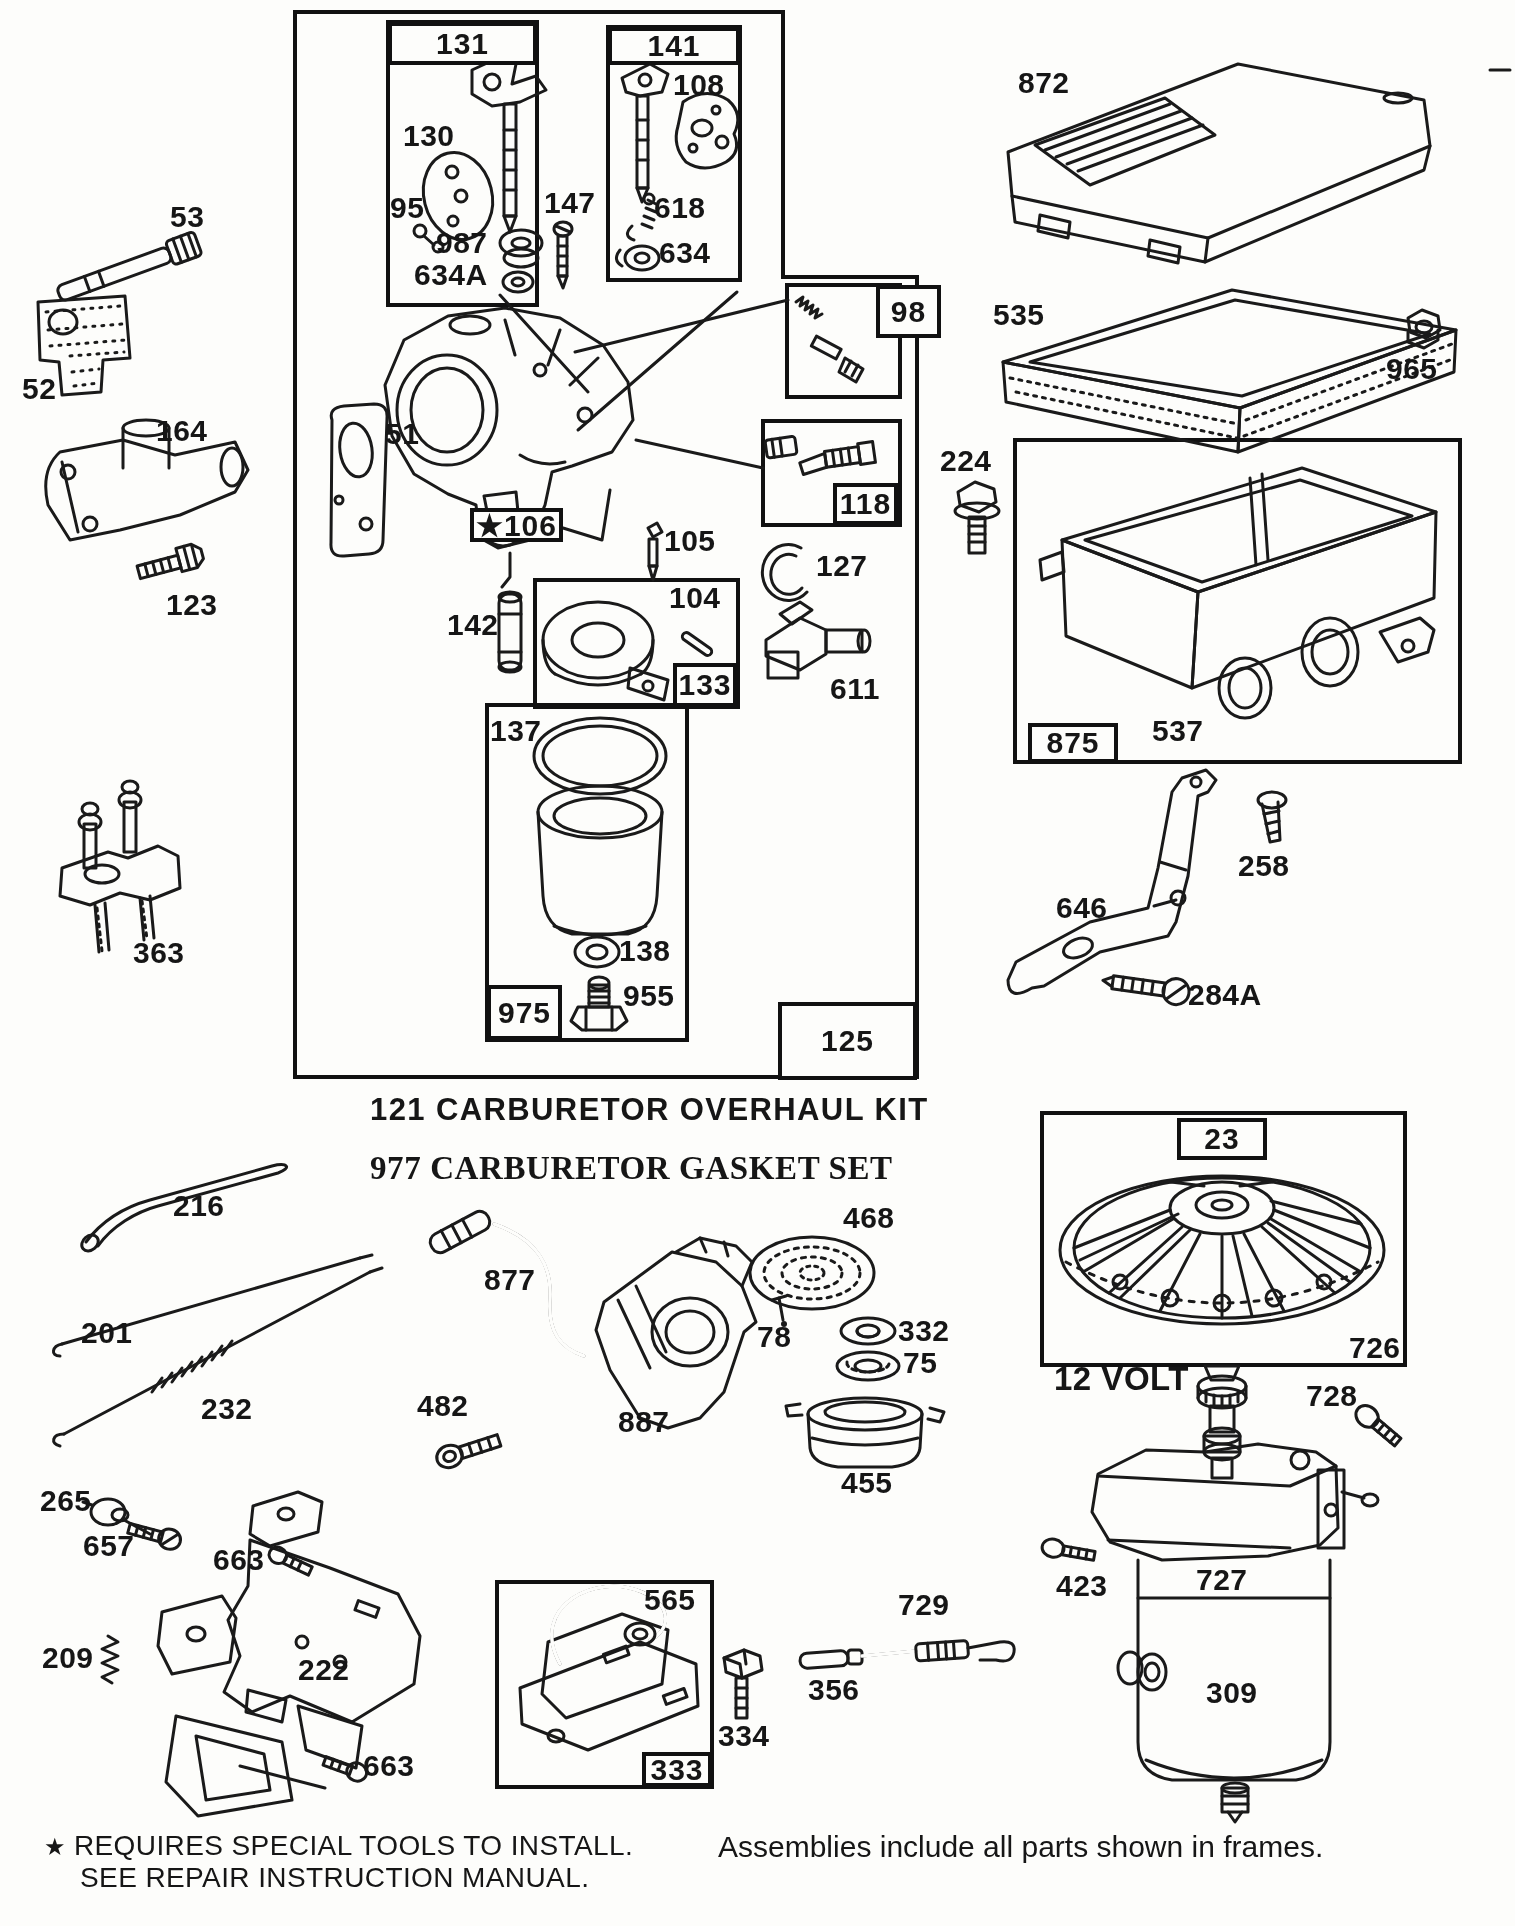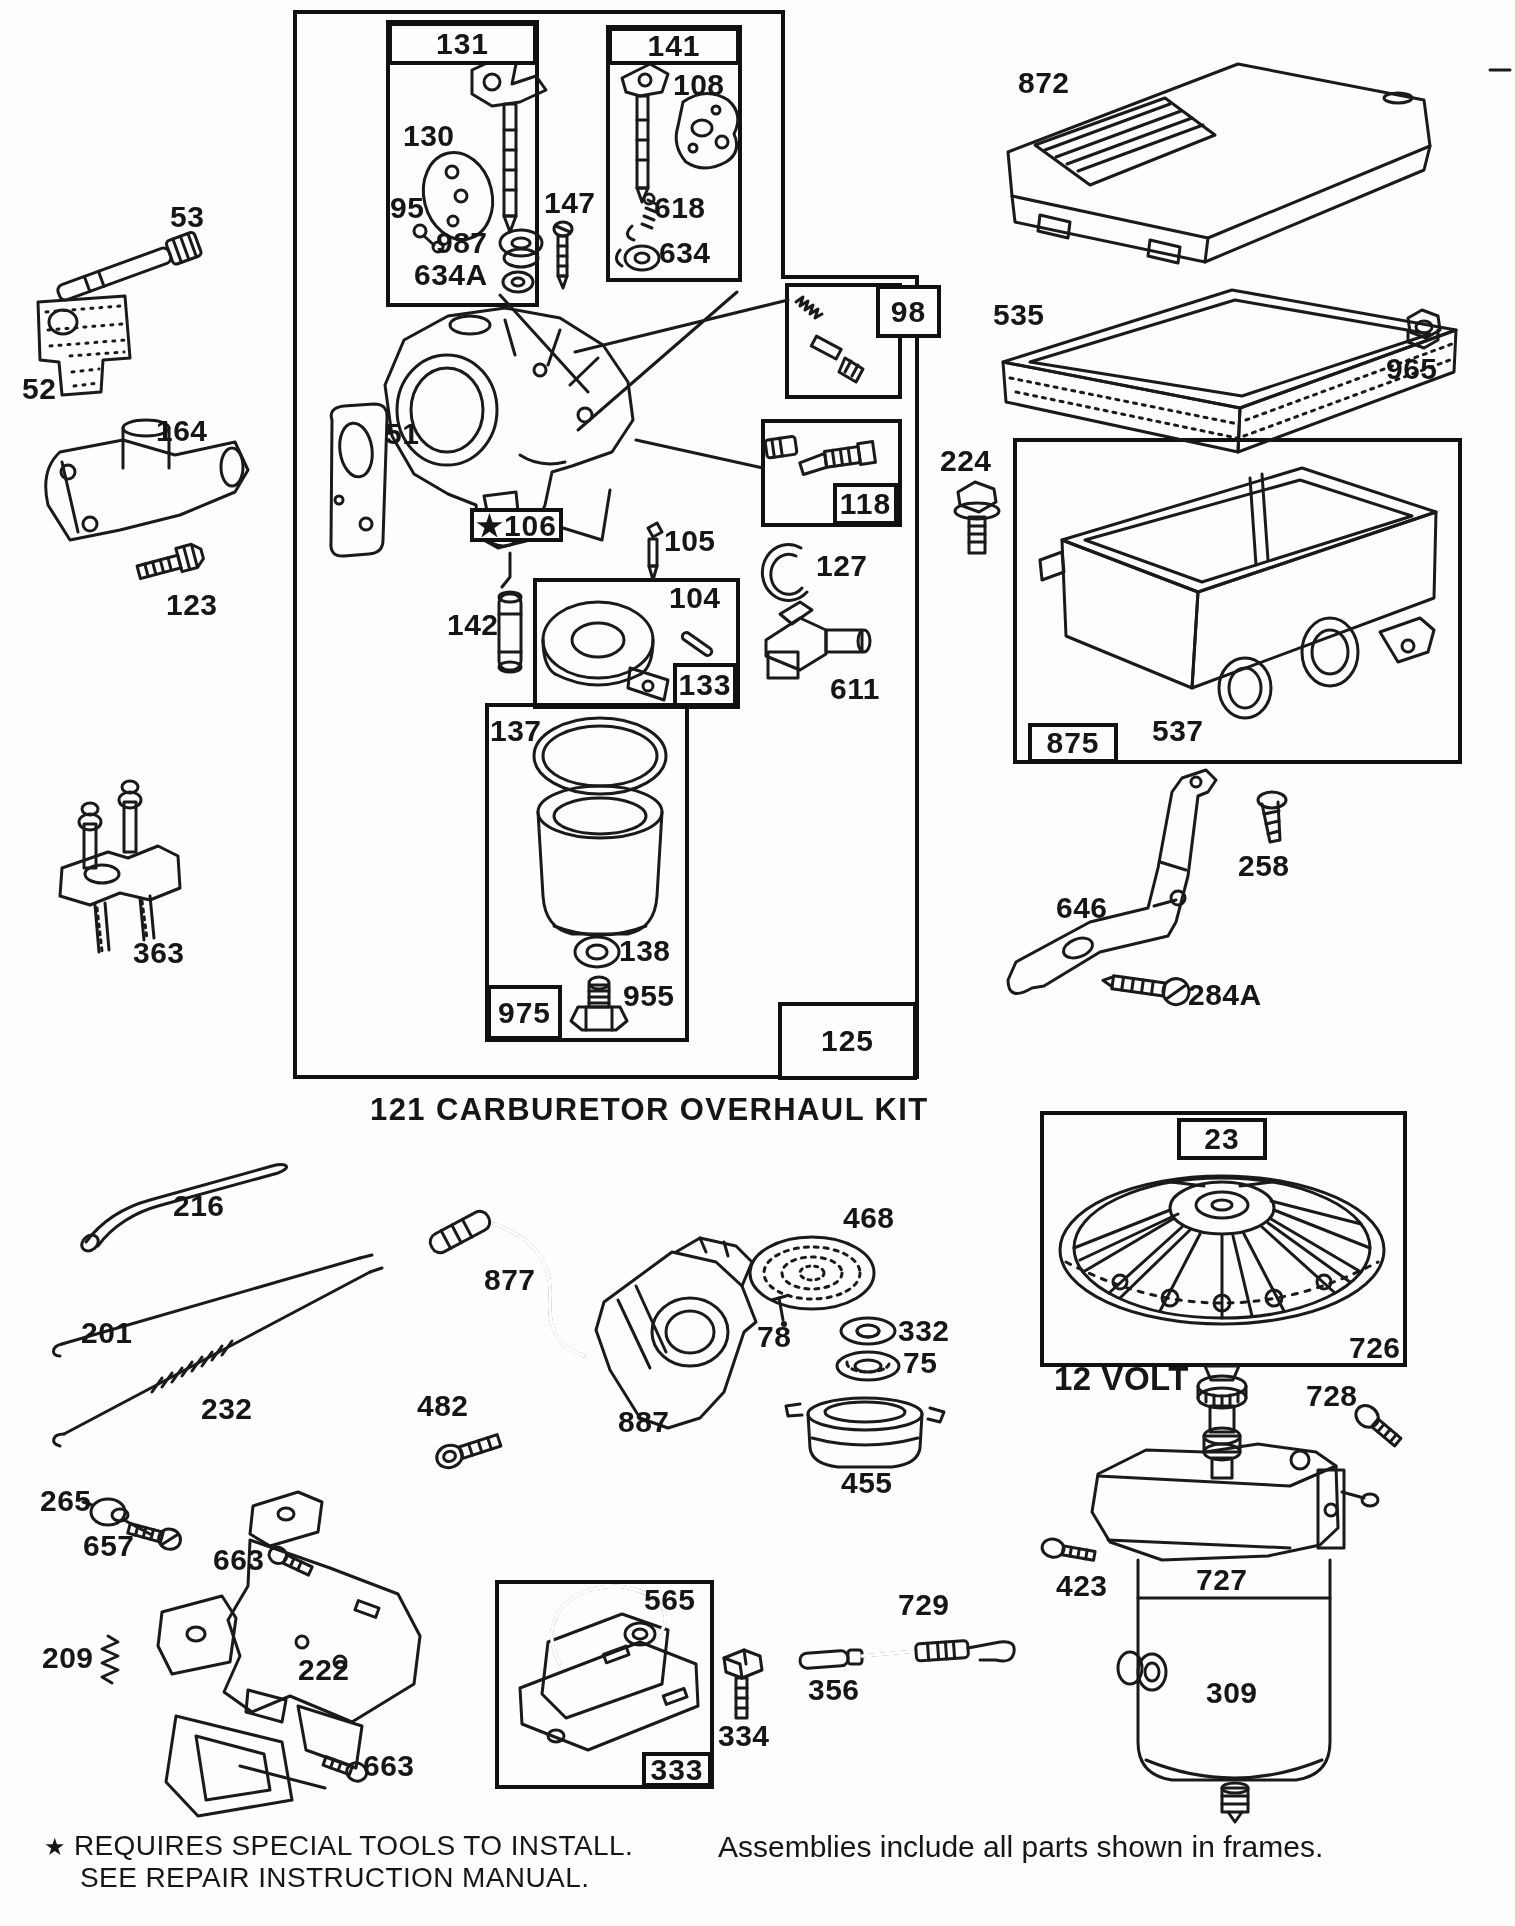--- a/index.html
+++ b/index.html
@@ -584,17 +584,18 @@
       <div class="plabel boxed" style="left: 470px; top: 508px; width: 93px; height: 34px;">★106</div>
       <div class="plabel boxed" style="left: 673px; top: 663px; width: 64px; height: 44px;">133</div>
       <div class="plabel boxed" style="left: 487px; top: 985px; width: 75px; height: 55px;">975</div>
       <div class="plabel boxed" style="left: 778px; top: 1002px; width: 139px; height: 78px;">125</div>
       <div class="plabel boxed" style="left: 1028px; top: 723px; width: 90px; height: 40px;">875</div>
       <div class="plabel boxed" style="left: 1177px; top: 1118px; width: 90px; height: 42px;">23</div>
       <div class="plabel boxed" style="left: 642px; top: 1752px; width: 70px; height: 35px;">333</div>
     </div>
 
 <div class="caption" id="cap121">121  CARBURETOR OVERHAUL KIT</div>
+<div class="caption" id="cap977">977  CARBURETOR GASKET SET</div>
 <div class="caption" id="fn1"><span class="star">★</span><span>REQUIRES SPECIAL TOOLS TO INSTALL.</span></div>
 <div class="caption" id="asm">Assemblies include all parts shown in frames.</div>
 <div class="caption" id="fn2">SEE REPAIR INSTRUCTION MANUAL.</div>
 
 </div>
 
 </body></html>

